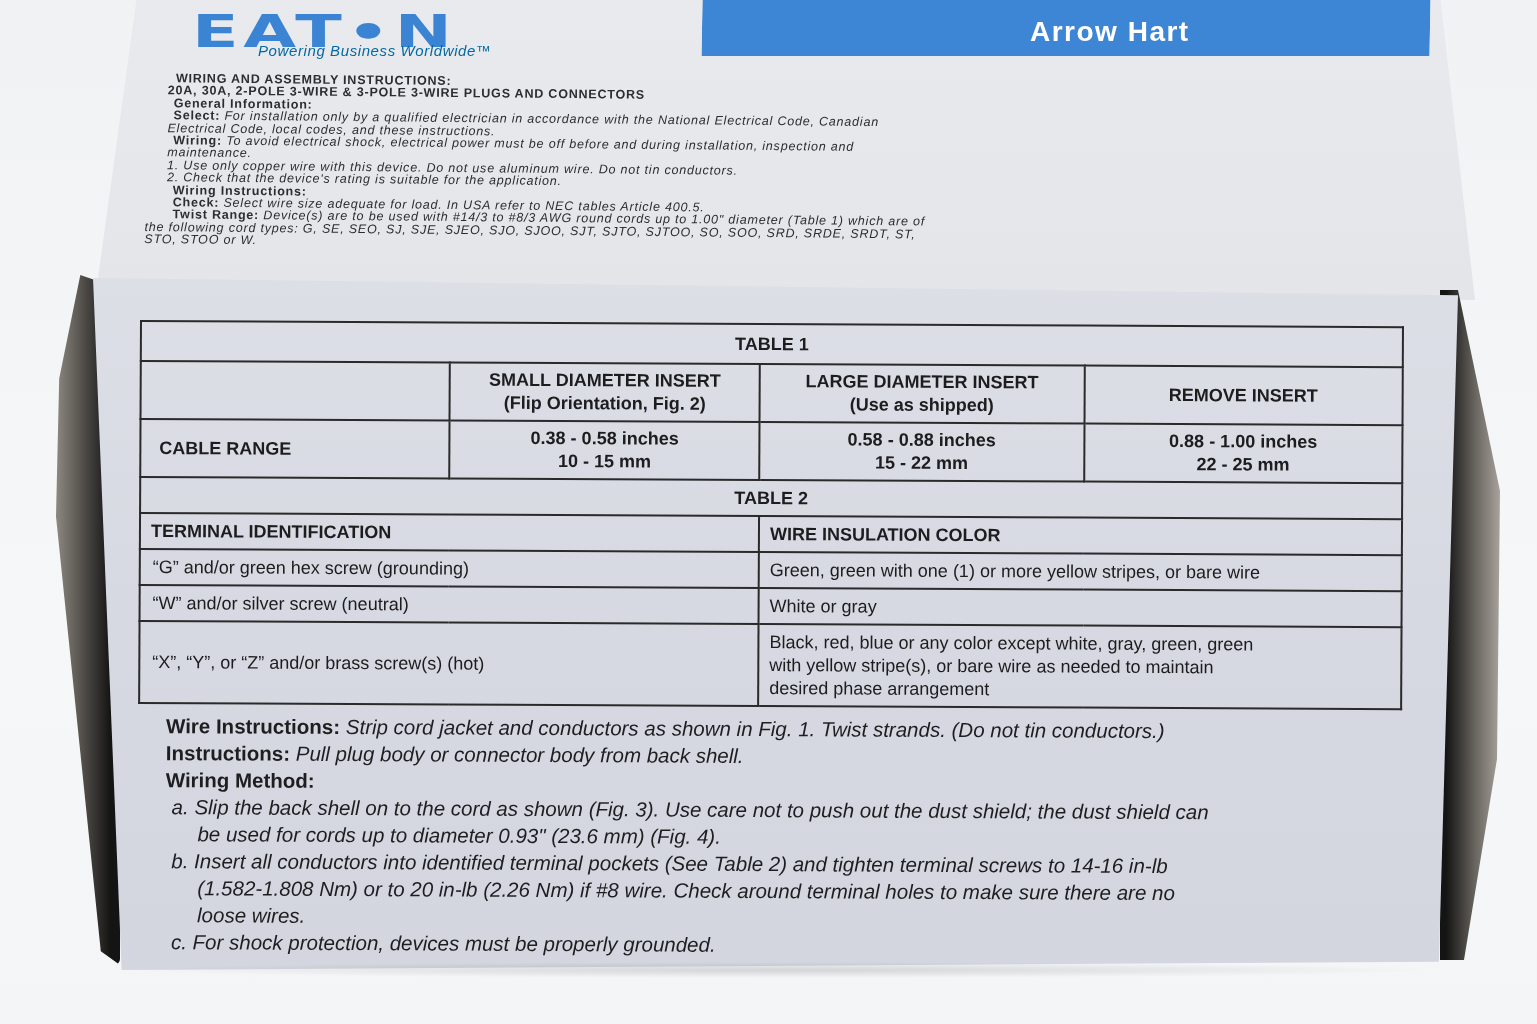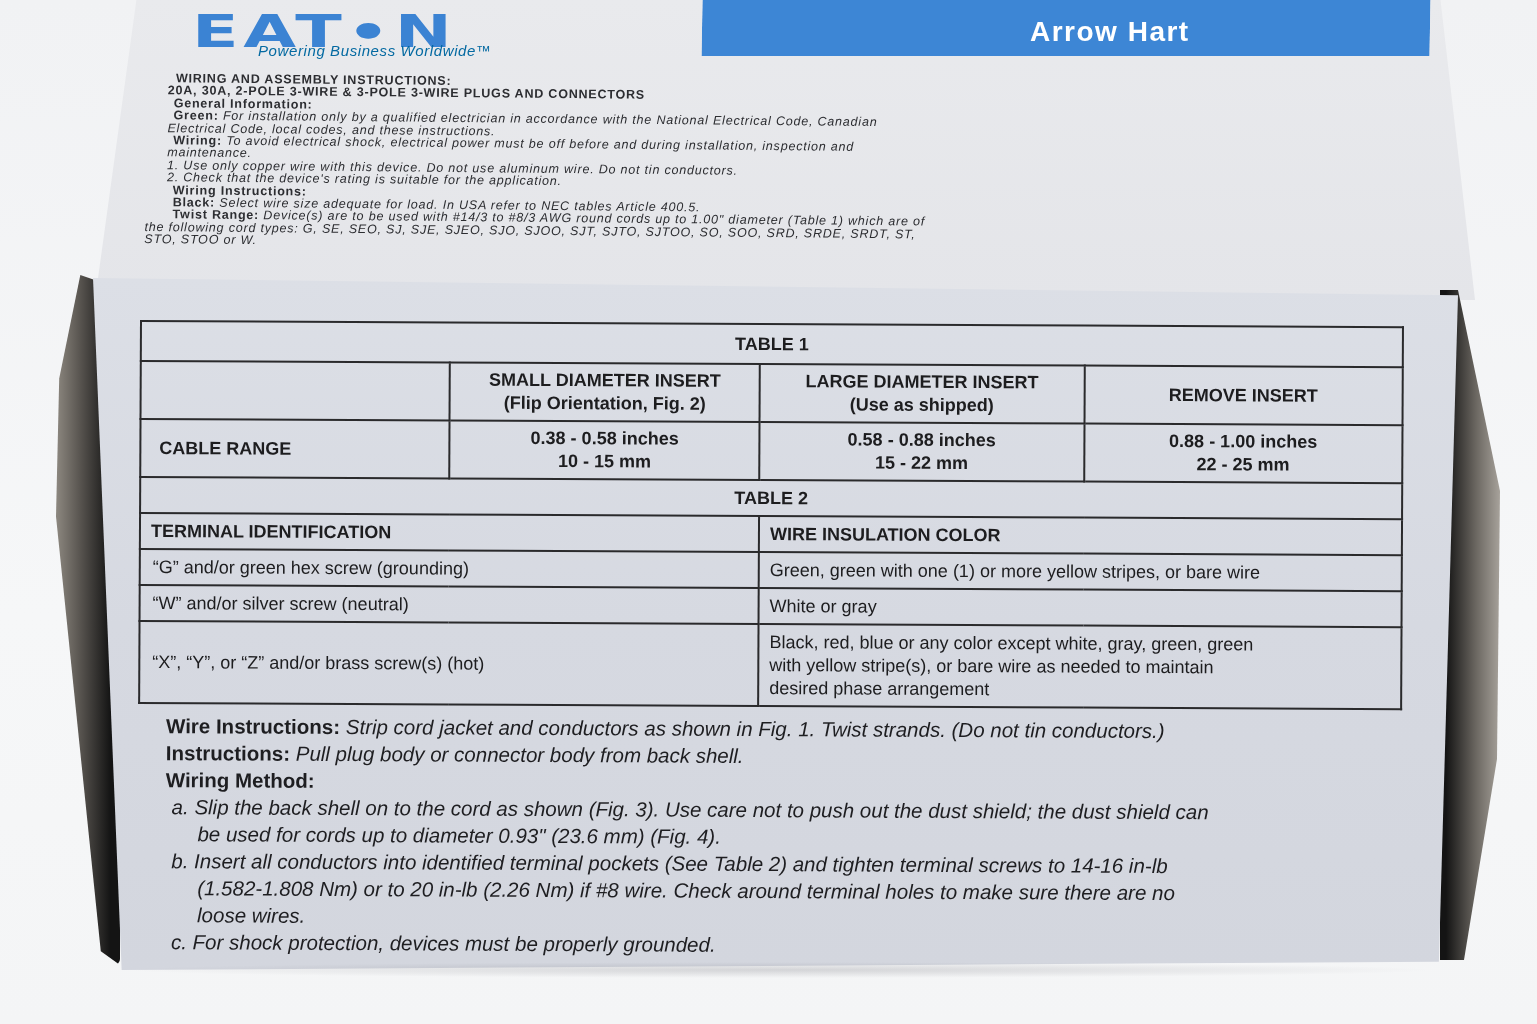--- a/index.html
+++ b/index.html
@@ -119,28 +119,28 @@
 
 <div class="logo">EAT•N</div>
 <div class="tagline">Powering Business Worldwide™</div>
 <div class="brand-band"></div>
 <div class="brand-name">Arrow Hart</div>
 
 <div class="top-text">
   <div class="line b indent1">WIRING AND ASSEMBLY INSTRUCTIONS:</div>
   <div class="line b indent3">20A, 30A, 2-POLE 3-WIRE &amp; 3-POLE 3-WIRE PLUGS AND CONNECTORS</div>
   <div class="line b indent2">General Information:</div>
-  <div class="line indent2"><span class="b">Green:</span> <span class="i">For installation only by a qualified electrician in accordance with the National Electrical Code, Canadian</span></div>
+  <div class="line indent2"><span class="b">Select:</span> <span class="i">For installation only by a qualified electrician in accordance with the National Electrical Code, Canadian</span></div>
   <div class="line i indent3">Electrical Code, local codes, and these instructions.</div>
   <div class="line indent2"><span class="b">Wiring:</span> <span class="i">To avoid electrical shock, electrical power must be off before and during installation, inspection and</span></div>
   <div class="line i indent3">maintenance.</div>
   <div class="line i indent3">1. Use only copper wire with this device. Do not use aluminum wire. Do not tin conductors.</div>
   <div class="line i indent3">2. Check that the device's rating is suitable for the application.</div>
   <div class="line b indent2">Wiring Instructions:</div>
-  <div class="line indent2"><span class="b">Black:</span> <span class="i">Select wire size adequate for load. In USA refer to NEC tables Article 400.5.</span></div>
+  <div class="line indent2"><span class="b">Check:</span> <span class="i">Select wire size adequate for load. In USA refer to NEC tables Article 400.5.</span></div>
   <div class="line indent2"><span class="b">Twist Range:</span> <span class="i">Device(s) are to be used with #14/3 to #8/3 AWG round cords up to 1.00" diameter (Table 1) which are of</span></div>
   <div class="line i indent1" style="padding-left:0">the following cord types: G, SE, SEO, SJ, SJE, SJEO, SJO, SJOO, SJT, SJTO, SJTOO, SO, SOO, SRD, SRDE, SRDT, ST,</div>
   <div class="line i">STO, STOO or W.</div>
 </div>
 
 <div class="flap-left"></div>
 <div class="flap-right"></div>
 <div class="front-face"></div>
 
 <div class="doc">

